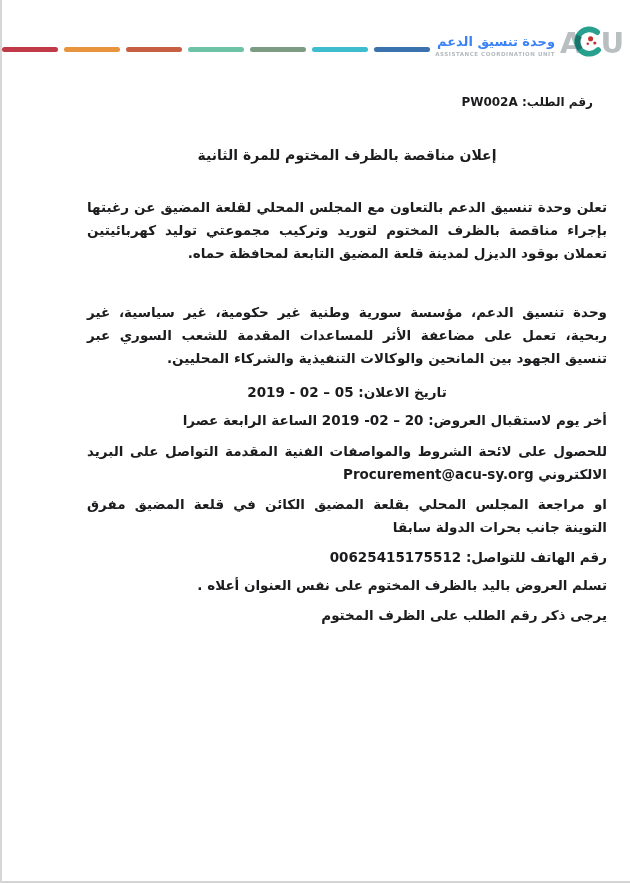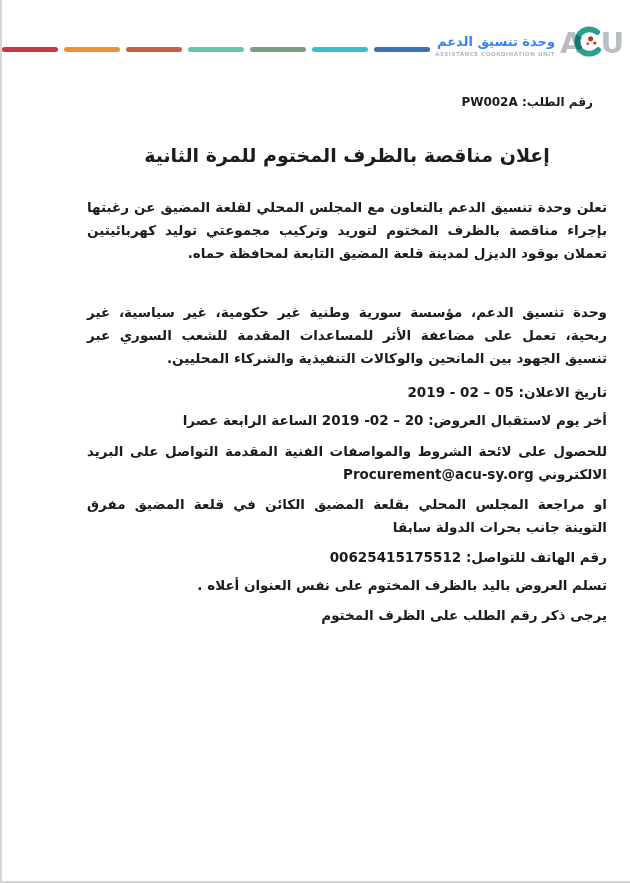--- a/index.html
+++ b/index.html
@@ -25,25 +25,25 @@
   
   .content{
     direction:rtl;
     margin:0 23px 0 85px;
     font-weight:bold;
     font-size:13.5px;
     line-height:23px;
   }
   .content p{margin:0;}
   .req{margin:21px 14px 0 0 !important;font-size:12px;}
-  .title{margin:29px 0 0 0;font-size:19px;font-weight:bold;text-align:center;line-height:24px;}
+  .title{margin:29px 0 0 0;font-size:14px;font-weight:bold;text-align:center;line-height:24px;}
   .just{text-align:justify;}
   .p-about{margin-top:36px !important;}
   .p-announce{margin-top:29px !important;}
-  .p-date1{margin-top:11px !important;}
+  .p-date1{margin-top:11px !important;text-align:center;}
   .p-date2{margin-top:5px !important;}
   .p-specs{margin-top:8px !important;}
   .p-council{margin-top:7px !important;}
   .p-phone{margin-top:7px !important;}
   .p-delivery{margin-top:5px !important;}
   .p-note{margin-top:7px !important;}
 </style>
 </head>
 <body>
 

